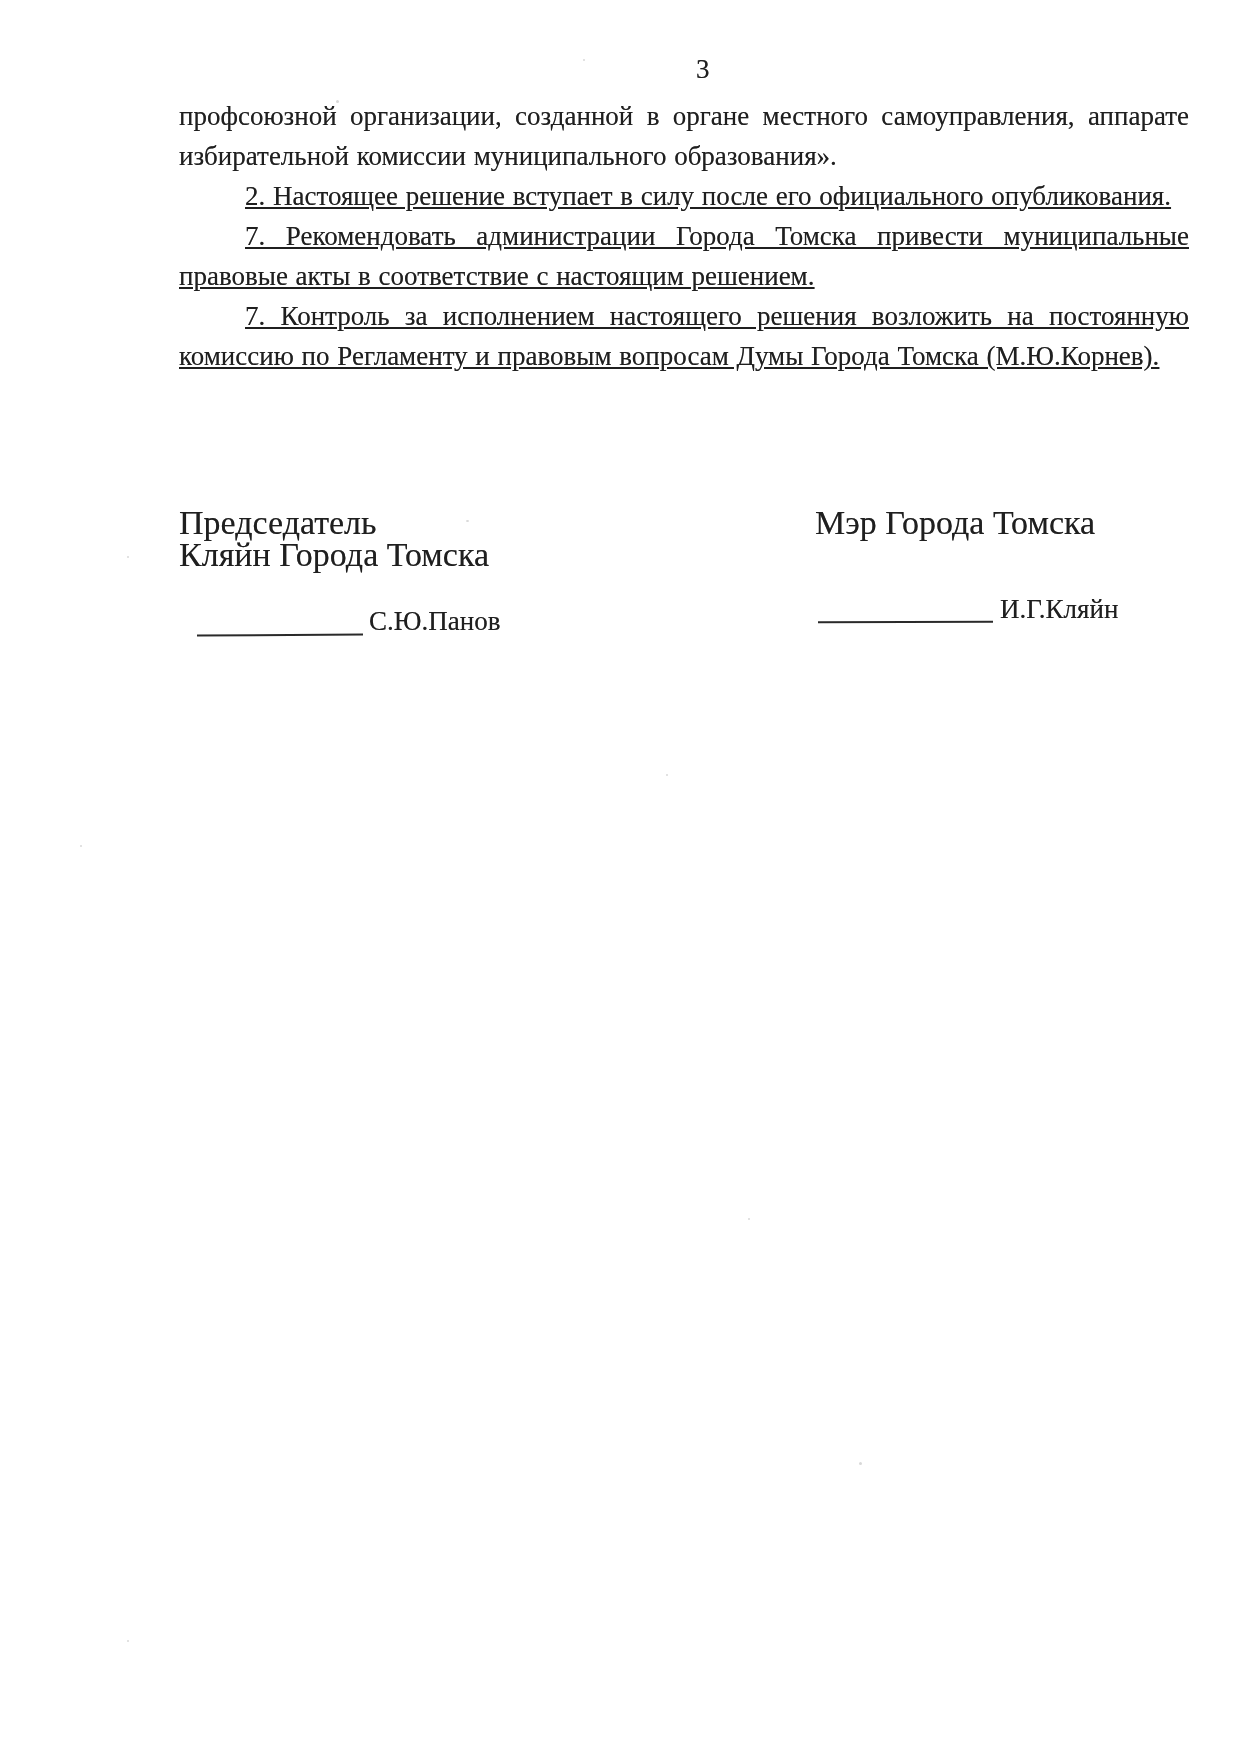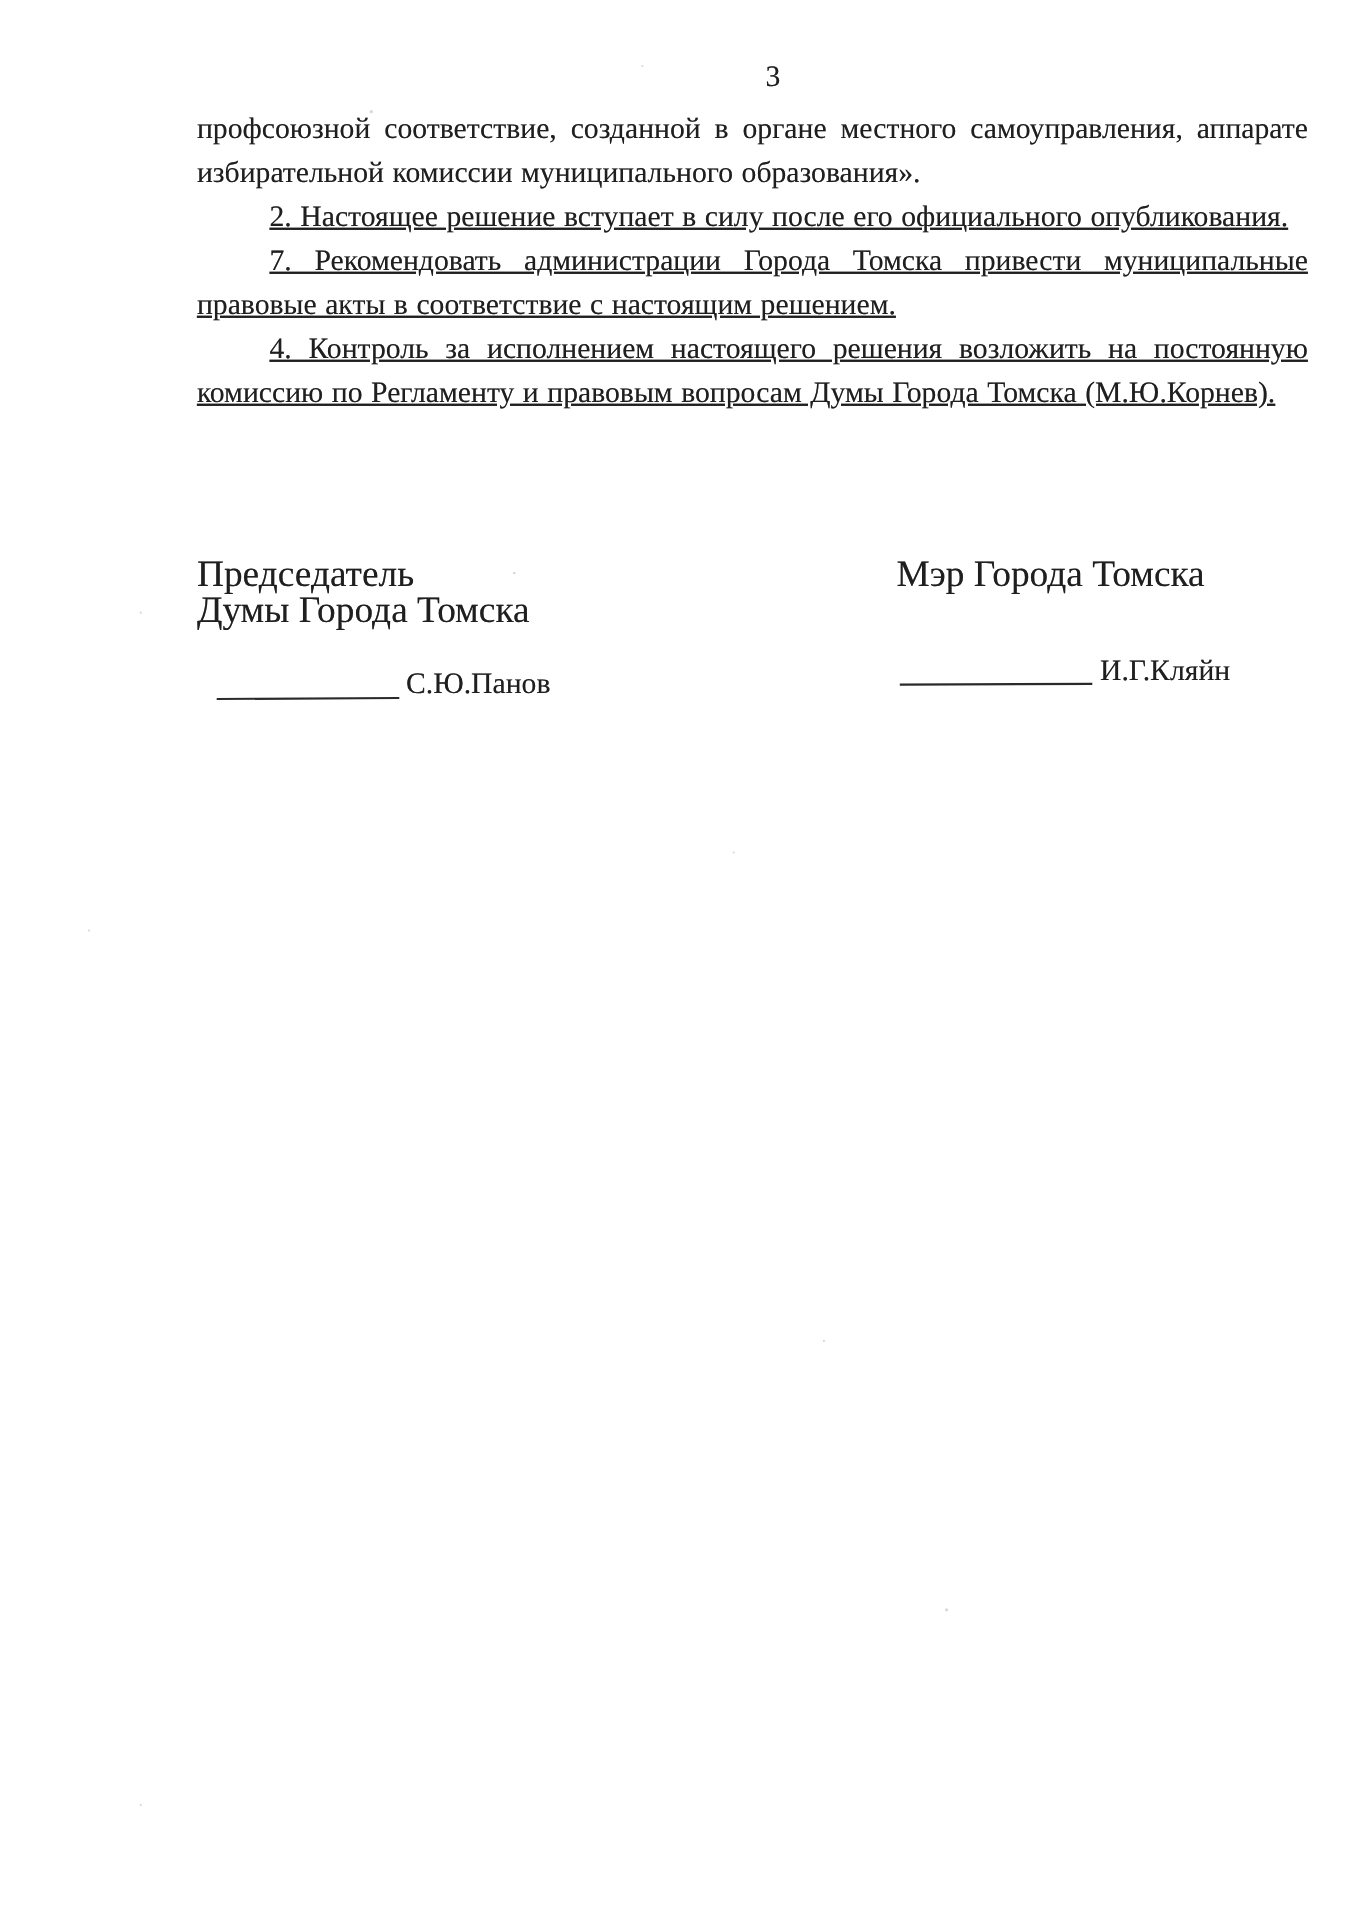--- a/index.html
+++ b/index.html
@@ -74,31 +74,31 @@
 </style>
 </head>
 <body>
 
 <div class="page" style="color: rgb(31, 31, 31);">
 
   <div class="page-number">3</div>
 
   <div class="content">
 
-    <p class="para">профсоюзной соответствие, созданной в органе местного самоуправления, аппарате избирательной комиссии муниципального образования».</p>
+    <p class="para">профсоюзной организации, созданной в органе местного самоуправления, аппарате избирательной комиссии муниципального образования».</p>
 
     <p class="para indent">2. Настоящее решение вступает в силу после его официального опубликования.</p>
 
     <p class="para indent">7. Рекомендовать администрации Города Томска привести муниципальные правовые акты в соответствие с настоящим решением.</p>
 
-    <p class="para indent">4. Контроль за исполнением настоящего решения возложить на постоянную комиссию по Регламенту и правовым вопросам Думы Города Томска (М.Ю.Корнев).</p>
+    <p class="para indent">7. Контроль за исполнением настоящего решения возложить на постоянную комиссию по Регламенту и правовым вопросам Думы Города Томска (М.Ю.Корнев).</p>
 
     <div class="sig-title sig-title-left">
       <div>Председатель</div>
-      <div>Думы Города Томска</div>
+      <div>Кляйн Города Томска</div>
     </div>
 
     <div class="sig-title sig-title-right">Мэр Города Томска</div>
 
     <div class="sig-line sig-line-left"></div>
     <div class="sig-name sig-name-left">С.Ю.Панов</div>
 
     <div class="sig-line sig-line-right"></div>
     <div class="sig-name sig-name-right">И.Г.Кляйн</div>
 

